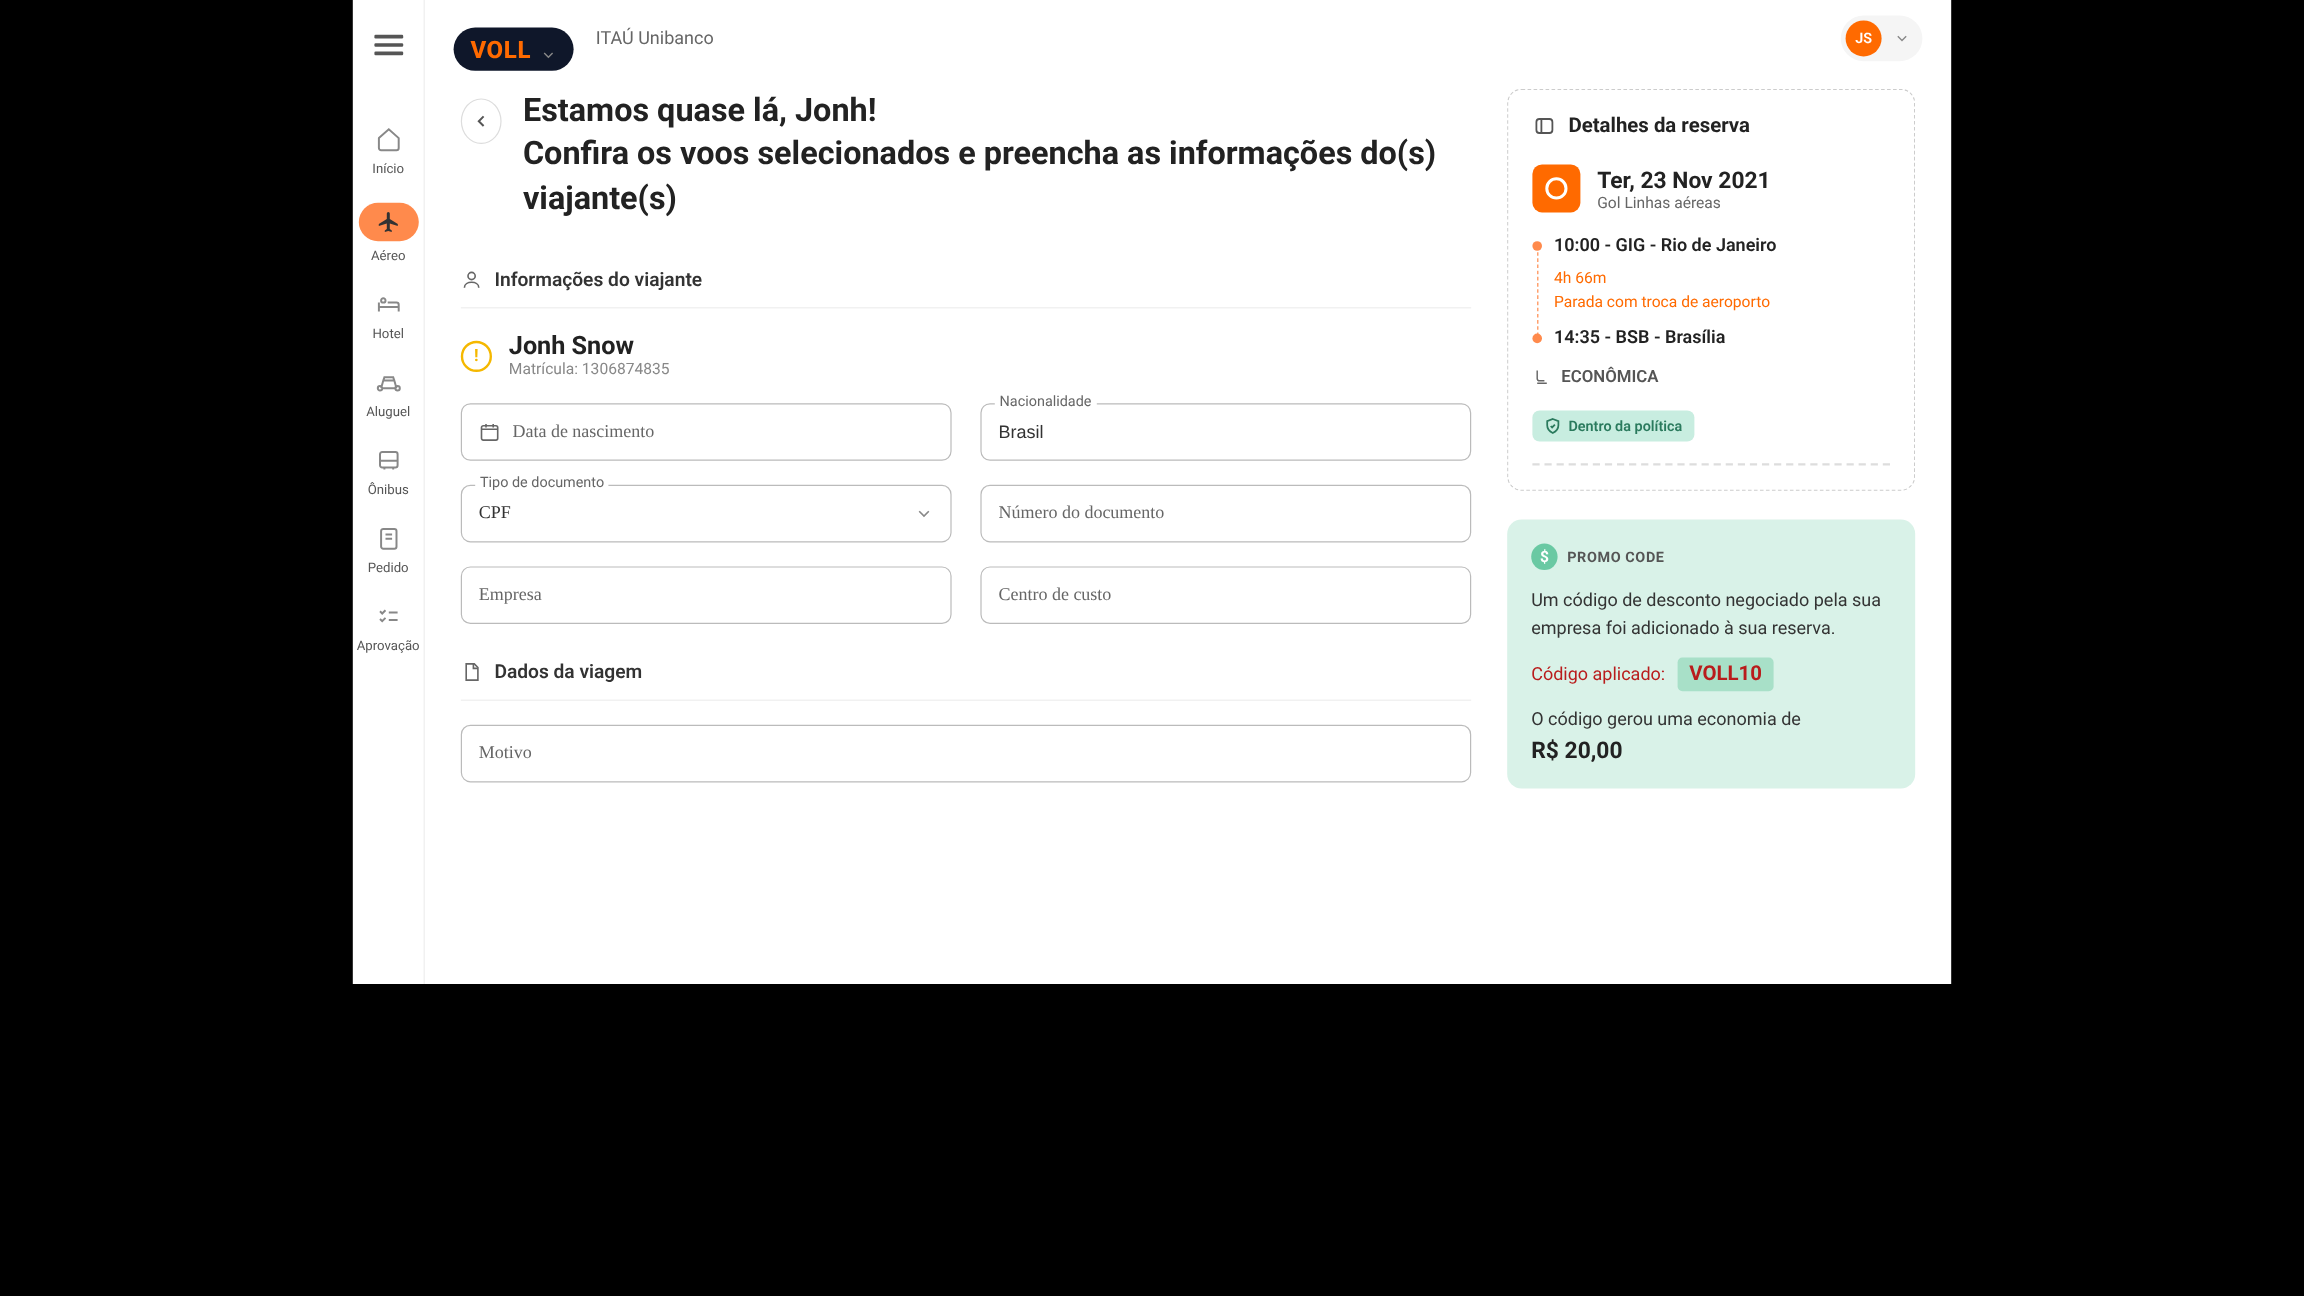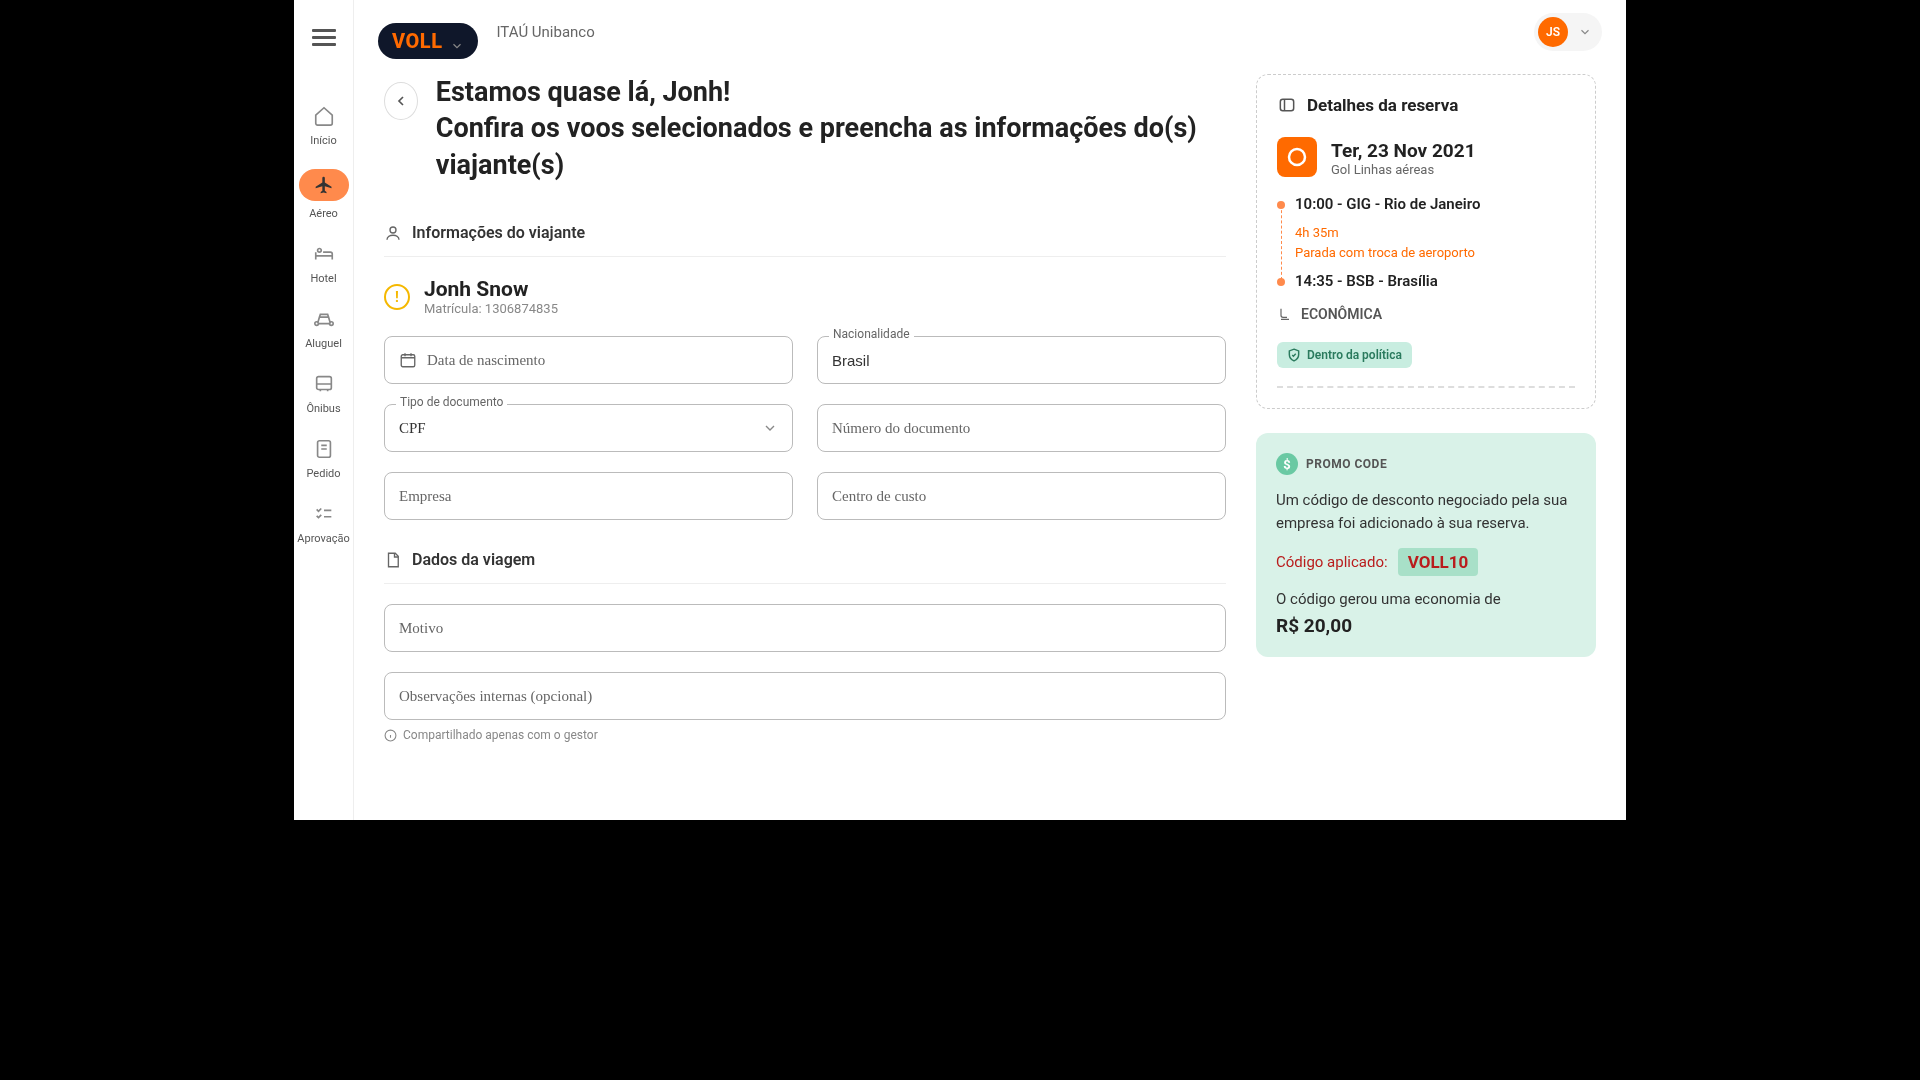--- a/index.html
+++ b/index.html
@@ -264,34 +264,20 @@
         </span>
         <span>Dados da viagem</span>
       </div>
 
       <div class="field full-row" style="margin-bottom:20px">
         <div class="field-box">
           <span class="placeholder">Motivo</span>
         </div>
       </div>
 
-      <div class="field full-row">
-        <div class="field-box">
-          <span class="placeholder">Observações internas (opcional)</span>
-        </div>
-        <div class="hint">
-          <span>
-            <svg width="13" height="13" viewBox="0 0 24 24" fill="none" stroke="#888" stroke-width="2">
-                    <circle cx="12" cy="12" r="10"></circle>
-                    <path d="M12 8v.01M12 11v5"></path>
-                  </svg>
-          </span>
-          <span>Compartilhado apenas com o gestor</span>
-        </div>
-      </div>
 
     </div>
 
     <div class="right-col">
       <div class="details-card">
         <div class="details-title">
           <span>
             <svg width="20" height="20" viewBox="0 0 24 24" fill="none" stroke="#555" stroke-width="1.8">
                     <rect x="4" y="5" width="16" height="14" rx="3"></rect>
                     <path d="M9 5v14"></path>
@@ -310,21 +296,21 @@
             <div class="flight-date">Ter, 23 Nov 2021</div>
             <div class="airline-name">Gol Linhas aéreas</div>
           </div>
         </div>
 
         <div class="route">
           <div class="route-point">
             <div class="route-text">10:00 - GIG - Rio de Janeiro</div>
           </div>
           <div class="route-mid">
-            <div>4h 35m</div>
+            <div>4h 66m</div>
             <div>Parada com troca de aeroporto</div>
           </div>
           <div class="route-point">
             <div class="route-text">14:35 - BSB - Brasília</div>
           </div>
         </div>
 
         <div class="class-row">
           <span>
             <svg width="16" height="16" viewBox="0 0 24 24" fill="none" stroke="#666" stroke-width="1.8">

